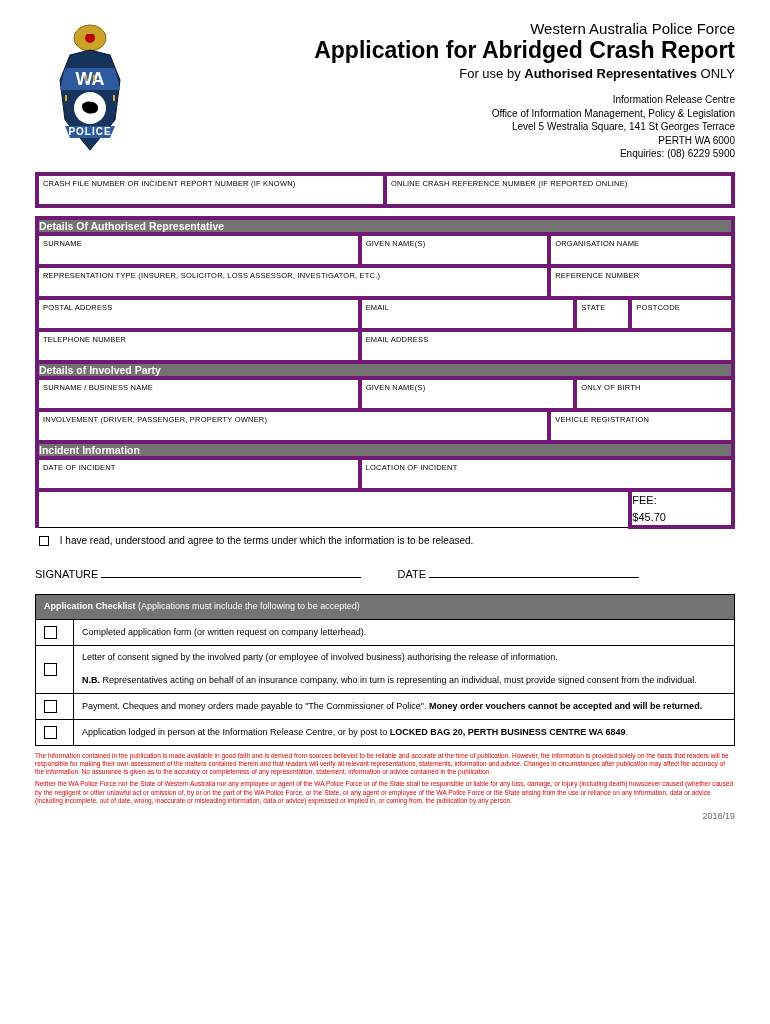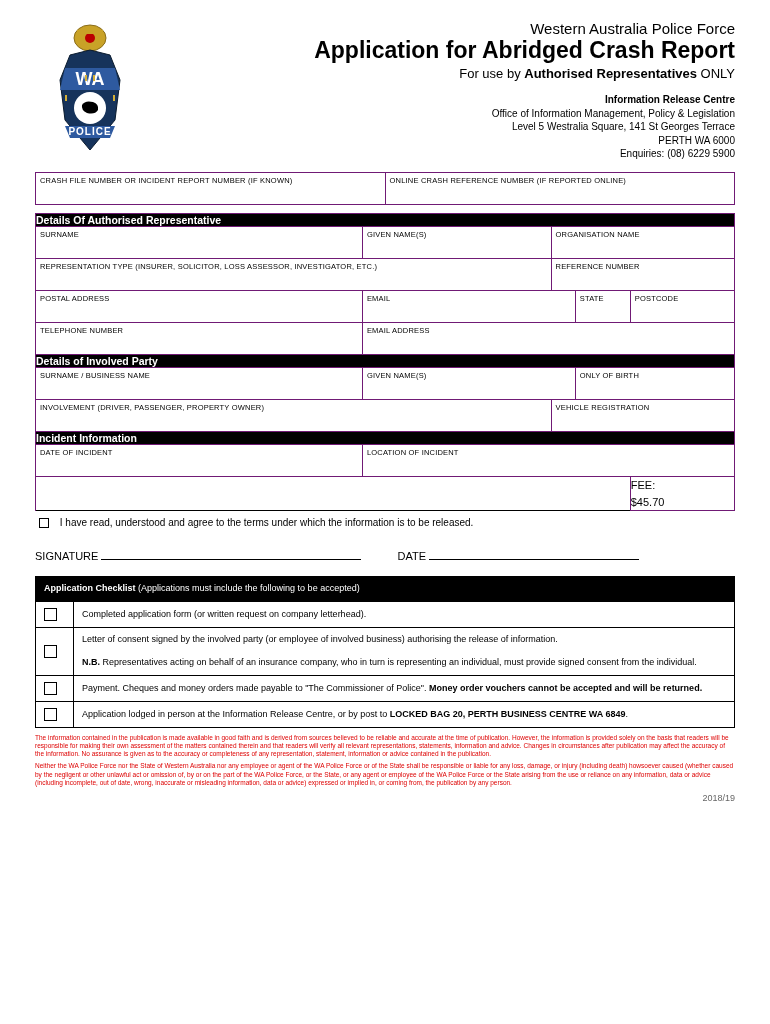--- a/index.html
+++ b/index.html
@@ -6,24 +6,24 @@
   body { font-family: Arial, sans-serif; background: #fff; width: 770px; margin: 0 auto; padding: 20px 35px; font-size: 9px; color: #000; }
   .header { display: flex; margin-bottom: 10px; }
   .badge { width: 110px; flex-shrink: 0; }
   .badge svg { width: 100%; height: auto; }
   .header-text { flex: 1; text-align: right; padding-left: 10px; }
   .org-name { font-size: 15px; font-weight: normal; margin-bottom: 0; }
   .doc-title { font-size: 23px; font-weight: bold; margin-bottom: 2px; }
   .doc-subtitle { font-size: 13px; margin-bottom: 12px; }
   .doc-subtitle .bold { font-weight: bold; }
   .address-block { font-size: 10px; line-height: 1.35; }
-  .address-block .bold { font-weight: bold; }
+  .address-block .bold { font-weight: normal; }
   .form-table { width: 100%; border-collapse: collapse; border: 1px solid #000; margin-top: 8px; }
-  .form-table td, .form-table th { border: 1px solid #701a75; padding: 0; vertical-align: top; }
-  .section-header { background: #000000; color: #fff; font-weight: bold; font-size: 10.5px; padding: 3px 6px; }
+  .form-table td, .form-table th { border: 4px solid #701a75; padding: 0; vertical-align: top; }
+  .section-header { background: #737373; color: #fff; font-weight: bold; font-size: 10.5px; padding: 3px 6px; }
   .section-header .paren { font-weight: normal; }
   .field-cell { height: 32px; }
   .field-label { font-size: 7.5px; font-weight: normal; padding: 3px 4px 0 4px; letter-spacing: 0.2px; }
   .fee-cell { font-size: 11px; padding: 5px 8px; line-height: 1.5; vertical-align: middle; }
   .agree-row { padding: 6px 4px; font-size: 10px; border-top: none; }
   .cb { display: inline-block; width: 10px; height: 10px; border: 1px solid #000; vertical-align: middle; margin-right: 8px; }
   .cb-lg { width: 13px; height: 13px; border: 1.5px solid #000; }
   .sig-row { padding: 16px 0 10px 0; font-size: 11px; }
   .sig-line { display: inline-block; border-bottom: 1px solid #000; width: 260px; }
   .sig-date-line { display: inline-block; border-bottom: 1px solid #000; width: 210px; }

